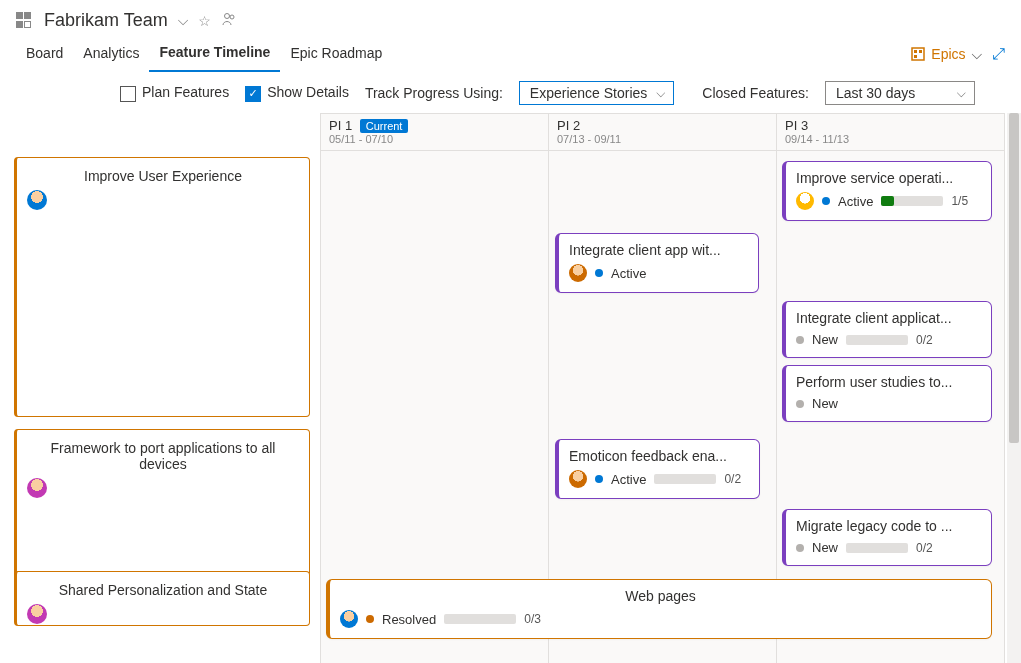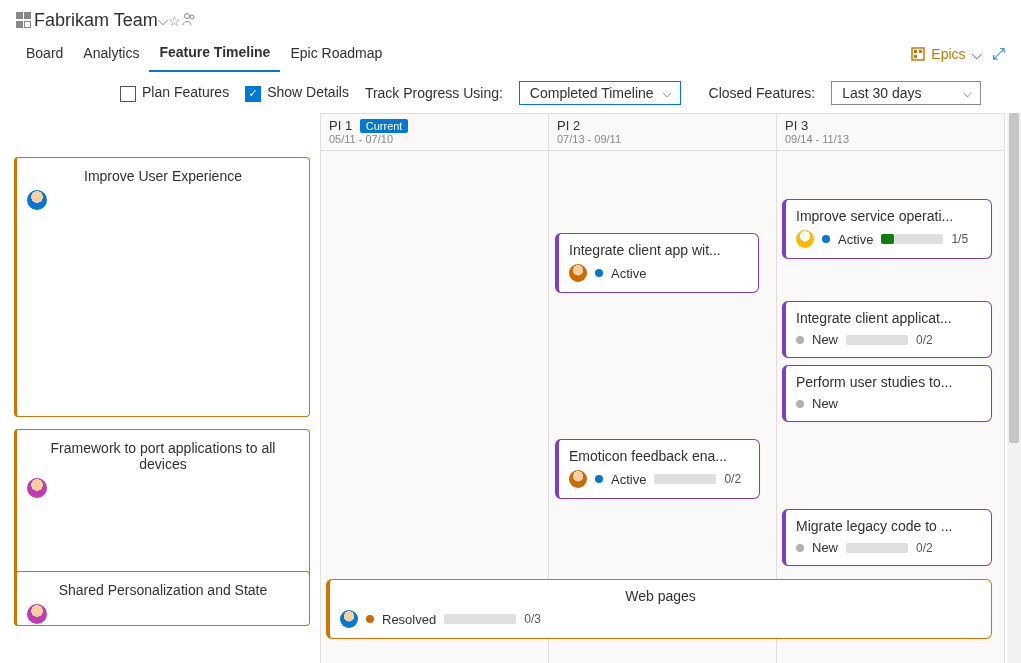--- a/index.html
+++ b/index.html
@@ -11,20 +11,21 @@
     background: #fff;
     width: 1021px;
     height: 663px;
     overflow: hidden;
     position: relative;
   }
   
   .hdr {
     display: flex; align-items: center;
     padding: 10px 16px 6px 16px;
+    gap: 10px;
   }
   .team-icon { width:18px; height:18px; display:flex; flex-wrap:wrap; gap:1px; }
   .team-icon span { width:7px; height:7px; background:#888; }
   .team-icon span:nth-child(4){ background:#fff; border:1px solid #888; box-sizing:border-box;}
   .team-name { font-size: 18px; font-weight: 400; }
   .hdr-chevron, .hdr-star, .hdr-people { color:#888; font-size:14px; }
   
   .tabs {
     display:flex; align-items:center;
     padding: 0 16px; border-bottom: 0px solid #eee;
@@ -146,21 +147,21 @@
 </div>
 
 <div class="toolbar">
   <label>
     <span class="chk"></span><span>Plan Features</span>
   </label>
   <label>
     <span class="chk on">✓</span><span>Show Details</span>
   </label>
   <span>Track Progress Using:</span>
-  <span class="sel blue">Completed Timeline</span>
+  <span class="sel blue">Experience Stories</span>
   <span style="margin-left:12px;">Closed Features:</span>
   <span class="sel">Last 30 days</span>
 </div>
 
 <div class="timeline-wrap">
 
   <div class="cols-head">
     <div class="col-head">
       <div class="pi"><span>PI 1</span> <span class="badge">Current</span></div>
       <div class="dates">05/11 - 07/10</div>
@@ -196,21 +197,21 @@
 
   <div class="card" style="left:555px; top:120px; width:204px;">
     <div class="card-title">Integrate client app wit...</div>
     <div class="row2">
       <span class="avatar a3" style="width:18px;height:18px;margin-top:0;"></span>
       <span class="dot"></span>
       <span>Active</span>
     </div>
   </div>
 
-  <div class="card" style="left:782px; top:48px; width:210px;margin-top:38px;">
+  <div class="card" style="left:782px; top:48px; width:210px;">
     <div class="card-title">Improve service operati...</div>
     <div class="row2">
       <span class="avatar a4" style="width:18px;height:18px;margin-top:0;"></span>
       <span class="dot"></span>
       <span>Active</span>
       <span class="pbar">
           <span class="fill" style="width:20%;"></span>
         </span>
       <span class="frac">1/5</span>
     </div>

